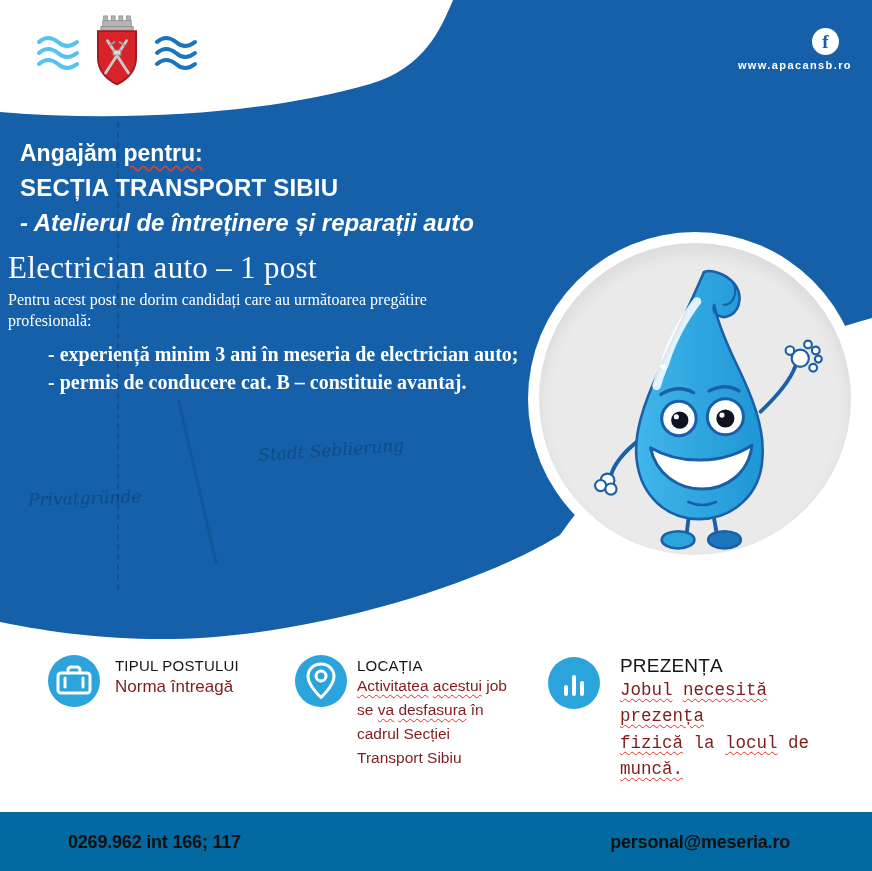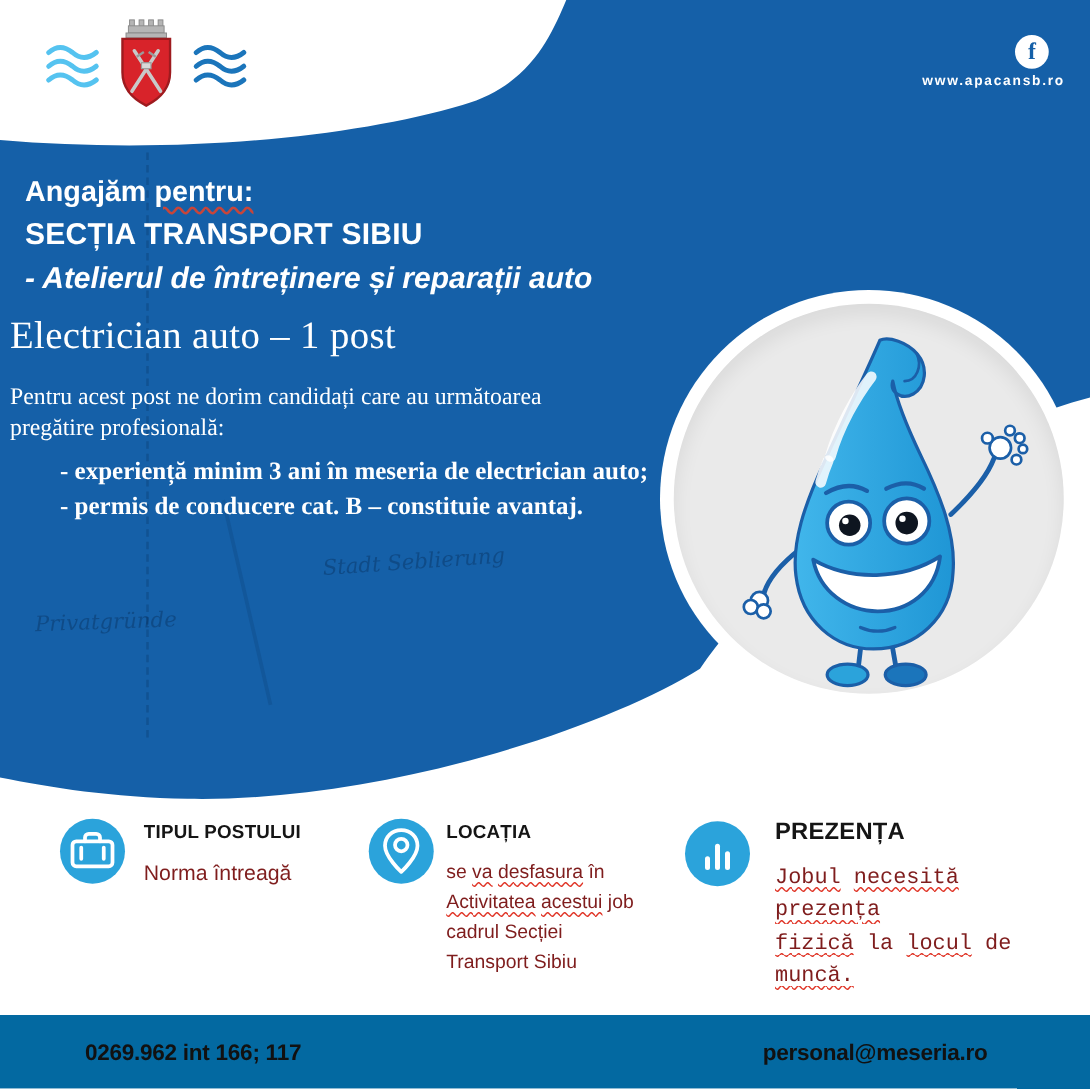--- a/index.html
+++ b/index.html
@@ -23,35 +23,35 @@
   .wm{z-index:2;color:rgba(4,25,60,.30);font-family:"DejaVu Serif",serif;font-style:italic;font-size:17px;}
   .road{left:196px;top:398px;width:3px;height:168px;background:rgba(4,25,60,.12);transform:rotate(-13deg);z-index:2;}
 
   
   .head{left:20px;top:140px;z-index:3;color:#fff;}
   .head .l1{font-size:23px;font-weight:700;}
   .head .l2{font-size:24px;font-weight:800;margin-top:7px;letter-spacing:.2px;}
   .head .l3{font-size:24px;font-weight:700;font-style:italic;margin-top:7px;}
   .job{left:8px;top:250px;z-index:3;color:#fff;font-family:"Liberation Serif",serif;width:512px;}
   .job .title{font-size:31px;font-weight:400;letter-spacing:.3px;}
-  .job .intro{font-size:19px;margin-top:20px;width:455px;line-height:1.3;}
+  .job .intro{font-size:16px;margin-top:4px;width:455px;line-height:1.3;}
   .job .req{font-size:20px;font-weight:700;padding-left:40px;line-height:1.3;margin-top:9px;}
   .job .req2{margin-top:2px;}
 
   
   .ring{left:528px;top:232px;width:334px;height:334px;border-radius:50%;background:#fff;z-index:3;}
   .disc{position:absolute;left:11px;top:11px;width:312px;height:312px;border-radius:50%;
         background:#EAEAEA;box-shadow:inset 0 8px 16px rgba(0,0,0,.07);}
   .mascot{position:absolute;left:18px;top:12px;}
 
   
   .cols{left:0;top:645px;width:872px;z-index:4;}
   .iconcircle{position:absolute;width:52px;height:52px;border-radius:50%;background:#2BA3DB;
               display:flex;align-items:center;justify-content:center;}
-  .dtitle{font-weight:700;font-size:15px;color:#151515;letter-spacing:.2px;margin-bottom:12px;}
+  .dtitle{font-weight:400;font-size:15px;color:#151515;letter-spacing:.2px;margin-bottom:0;}
   .dtitle.big{font-size:19px;}
   .dbody{font-size:15.5px;color:#7f1d1d;line-height:1.55;}
   .dbody.b1{font-size:17px;}
   .dbody.b3{font-size:17.5px;line-height:1.5;font-family:Liberation Mono, monospace;}
   .sq{text-decoration:underline;text-decoration-style:wavy;text-decoration-color:#E03426;
       text-decoration-thickness:1px;text-underline-offset:3px;}
   .whead .sq{text-decoration-color:#C8453A;text-decoration-thickness:1.5px;text-underline-offset:4px;}
 
   
   .footer{left:0;bottom:0;width:872px;height:59px;background:#0369a1;z-index:4;}
@@ -197,22 +197,22 @@
 
     <div class="iconcircle" style="left:295px;top:10px;">
       <svg width="48" height="48" viewBox="0 0 48 48" fill="none" stroke="#fff" stroke-width="3" stroke-linecap="round" stroke-linejoin="round">
         <path d="M24,7 c-7.5,0 -13,5.5 -13,12.5 c0,9 13,21 13,21 c0,0 13,-12 13,-21 C37,12.5 31.5,7 24,7 Z"></path>
         <circle cx="24" cy="19" r="5"></circle>
       </svg>
     </div>
     <div class="layer" style="left:357px;top:12px;width:180px;">
       <div class="dtitle">LOCAȚIA</div>
       <div class="dbody">
+          <div><span class="sq">Activitatea</span> <span class="sq">acestui</span> <span>job</span></div>
           <div><span>se</span> <span class="sq">va</span> <span class="sq">desfasura</span> <span>în</span></div>
-          <div><span class="sq">Activitatea</span> <span class="sq">acestui</span> <span>job</span></div>
           <div><span>cadrul</span> <span>Secției</span></div>
           <div><span>Transport</span> <span>Sibiu</span></div>
         </div>
     </div>
 
     <div class="iconcircle" style="left:548px;top:12px;">
       <svg width="48" height="48" viewBox="0 0 48 48" fill="#fff">
         <rect x="14" y="26" width="4" height="11" rx="2"></rect>
         <rect x="22" y="16" width="4" height="21" rx="2"></rect>
         <rect x="30" y="22" width="4" height="15" rx="2"></rect>

